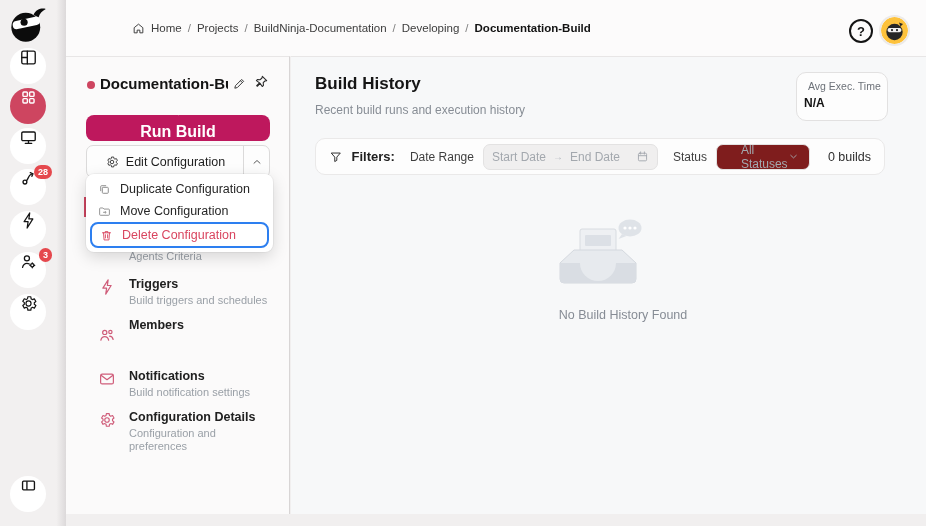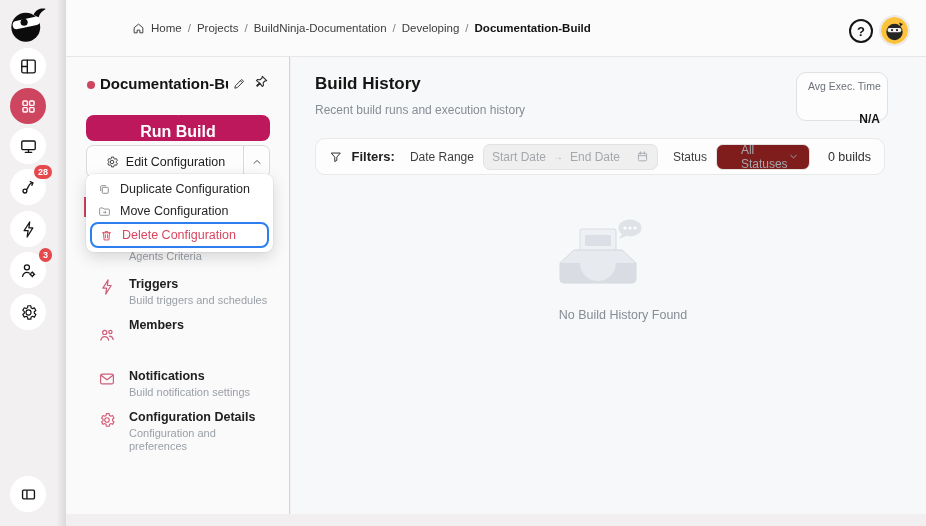--- a/index.html
+++ b/index.html
@@ -5,21 +5,21 @@
   * { margin:0; padding:0; box-sizing:border-box; }
   body { font-family:"Liberation Sans", sans-serif; background:#e9e7e7; }
   .screen { position:relative; width:926px; height:526px; background:#f1efef; overflow:hidden; }
 
   
   .rail { position:absolute; left:0; top:0; width:56px; height:526px; background:#f2f0f0; z-index:6; }
   .rail-shadow { position:absolute; left:56px; top:0; width:10px; height:526px;
                  background:linear-gradient(to right,#f3f1f1,#dcd9da); z-index:5; }
   .logo { position:absolute; left:8px; top:5px; width:40px; height:40px; cursor:pointer; }
   .railbtn { position:absolute; left:10px; width:36px; height:36px; border-radius:50%;
-             background:#fff; border:none; display:flex; align-items:center; justify-content:center;
+             background:#fff; border:none; display:flex; justify-content:center;
              cursor:pointer; }
   .railbtn.active { background:#ce4560; }
   .railbtn svg { display:block; }
   .badge { position:absolute; top:-4px; right:-6px; background:#e5484d; color:#fff;
            font-size:9px; font-weight:bold; border-radius:9px; padding:2px 4px; line-height:10px; }
 
   
   .topbar { position:absolute; left:56px; right:0; top:0; height:56px; background:#fcfbfb; }
   .breadcrumb { position:absolute; left:76px; top:0; height:56px; display:flex; align-items:center;
                 gap:6px; font-size:11.5px; color:#3d3d3d; white-space:nowrap; }
@@ -65,21 +65,21 @@
   .dd-item.danger { border:2px solid #2d7ff0; border-radius:8px; color:#d9455f; height:26px; }
 
   
   .main { position:absolute; left:291px; top:56px; width:635px; height:458px; background:#f7f8f9;
           border-top:1px solid #e8e6e6; }
   .main-title { position:absolute; left:24px; top:17px; font-size:17px; font-weight:bold; color:#151515; }
   .main-sub { position:absolute; left:24px; top:46px; font-size:12px; color:#878d95; }
   .avg-card { position:absolute; left:505px; top:15px; width:92px; height:49px; background:#fdfdfd;
               border:1px solid #e2e1e1; border-radius:10px; padding:7px 7px; }
   .avg-row1 { display:flex; align-items:center; gap:4px; font-size:10.5px; color:#6c7178; white-space:nowrap; }
-  .avg-val { font-size:12px; font-weight:bold; color:#131313; margin-top:20px;text-align:right; }
+  .avg-val { font-size:12px; font-weight:bold; color:#131313; margin-top:4px; }
 
   .filters { position:absolute; left:24px; top:81px; width:570px; height:37px; background:#fdfdfd;
              border:1px solid #eae9e9; border-radius:10px; display:flex; align-items:center;
              padding:0 13px; gap:9px; }
   .flt-label { font-size:13px; font-weight:bold; color:#202020; }
   .flt-field-label { font-size:12px; color:#3f3f3f; margin-left:6px; white-space:nowrap; }
   .date-range { width:180px; height:26px; background:#f0efef; border:1px solid #e3e2e2; border-radius:7px;
                 display:flex; align-items:center; padding:0 8px; gap:7px; font-size:12px; color:#a3a8ae;
                 cursor:text; }
   .date-range .cal { margin-left:auto; display:flex; }

